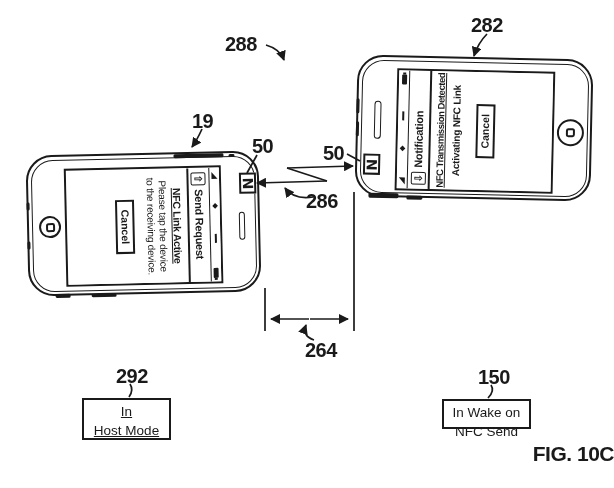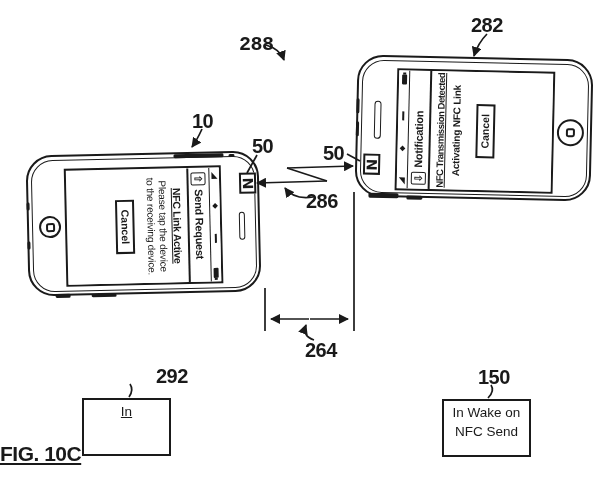--- a/index.html
+++ b/index.html
@@ -1,20 +1,20 @@
 <!DOCTYPE html>
 <html><head>
 <meta charset="utf-8">
 <style>
   html,body{margin:0;padding:0;background:#fff;}
   .canvas{position:relative;width:614px;height:488px;background:#fff;overflow:hidden;
           font-family:"Liberation Sans",sans-serif;color:#1a1a1a;}
   .ref{position:absolute;font-size:20px;font-weight:600;letter-spacing:-0.5px;white-space:nowrap;}
-  .caption{position:absolute;left:0;right:0;top:442px;text-align:left;font-size:21px;
-           font-weight:700;letter-spacing:-0.5px;text-decoration:underline;}
+  .caption{position:absolute;left:0;right:0;top:442px;text-align:right;font-size:21px;
+           font-weight:700;letter-spacing:-0.5px;}
   .mode-box{position:absolute;box-sizing:border-box;border:2.5px solid #1a1a1a;background:#fff;
             text-align:center;font-size:13.5px;font-weight:500;line-height:1.42;padding-top:2px;}
   
   .phone{position:absolute;box-sizing:border-box;border:2px solid #1a1a1a;border-radius:26px;background:#fff;}
   .shell-inner{position:absolute;inset:2.5px;border:1.4px solid #1a1a1a;border-radius:22px;}
   .screen{position:absolute;box-sizing:border-box;border:2px solid #1a1a1a;background:#fff;overflow:hidden;}
   .portrait{position:absolute;box-sizing:border-box;background:#fff;}
   .rot-cw{transform:rotate(90deg);}
   .rot-ccw{transform:rotate(-90deg);}
   .statusbar{height:10px;border-bottom:1.5px solid #1a1a1a;display:flex;align-items:center;
@@ -154,33 +154,34 @@
       <path d="M 130,384 Q 134,390 129,397"></path>
       <path d="M 491,385 Q 495,391 488,398"></path>
 
       <path d="M 265,288 L 265,331"></path>
       <path d="M 354,192 L 354,331"></path>
       <path d="M 309,319 L 271,319" marker-end="url(#arr)"></path>
       <path d="M 310,319 L 348,319" marker-end="url(#arr)"></path>
     </g>
   </svg>
 
-  <div class="ref" style="left:239px;top:33px;font-family:Liberation Mono, monospace;">288</div>
-  <div class="ref" style="left:192px;top:110px;">10</div>
+  <div class="ref" style="left:225px;top:33px;">288</div>
+  <div class="ref" style="left:192px;top:110px;">19</div>
   <div class="ref" style="left:252px;top:135px;">50</div>
   <div class="ref" style="left:323px;top:142px;">50</div>
   <div class="ref" style="left:306px;top:190px;text-align:center;">286</div>
   <div class="ref" style="left:471px;top:14px;">282</div>
   <div class="ref" style="left:305px;top:339px;">264</div>
-  <div class="ref" style="left:116px;top:365px;margin-left:40px;">292</div>
+  <div class="ref" style="left:116px;top:365px;">292</div>
   <div class="ref" style="left:478px;top:366px;">150</div>
 
-  <div class="mode-box" style="left:82px;top:398px;width:89px;height:58px;text-decoration:underline;">
+  <div class="mode-box" style="left:82px;top:398px;width:89px;height:42px;text-decoration:underline;">
     <div>In</div>
+    <div>Host Mode</div>
   </div>
-  <div class="mode-box" style="left:442px;top:399px;width:89px;height:58px;">
+  <div class="mode-box" style="left:442px;top:399px;width:89px;height:30px;">
     <div>In Wake on</div>
     <div>NFC Send</div>
   </div>
 
   <div class="caption">FIG. 10C</div>
 
 </div>
 
 </body></html>

